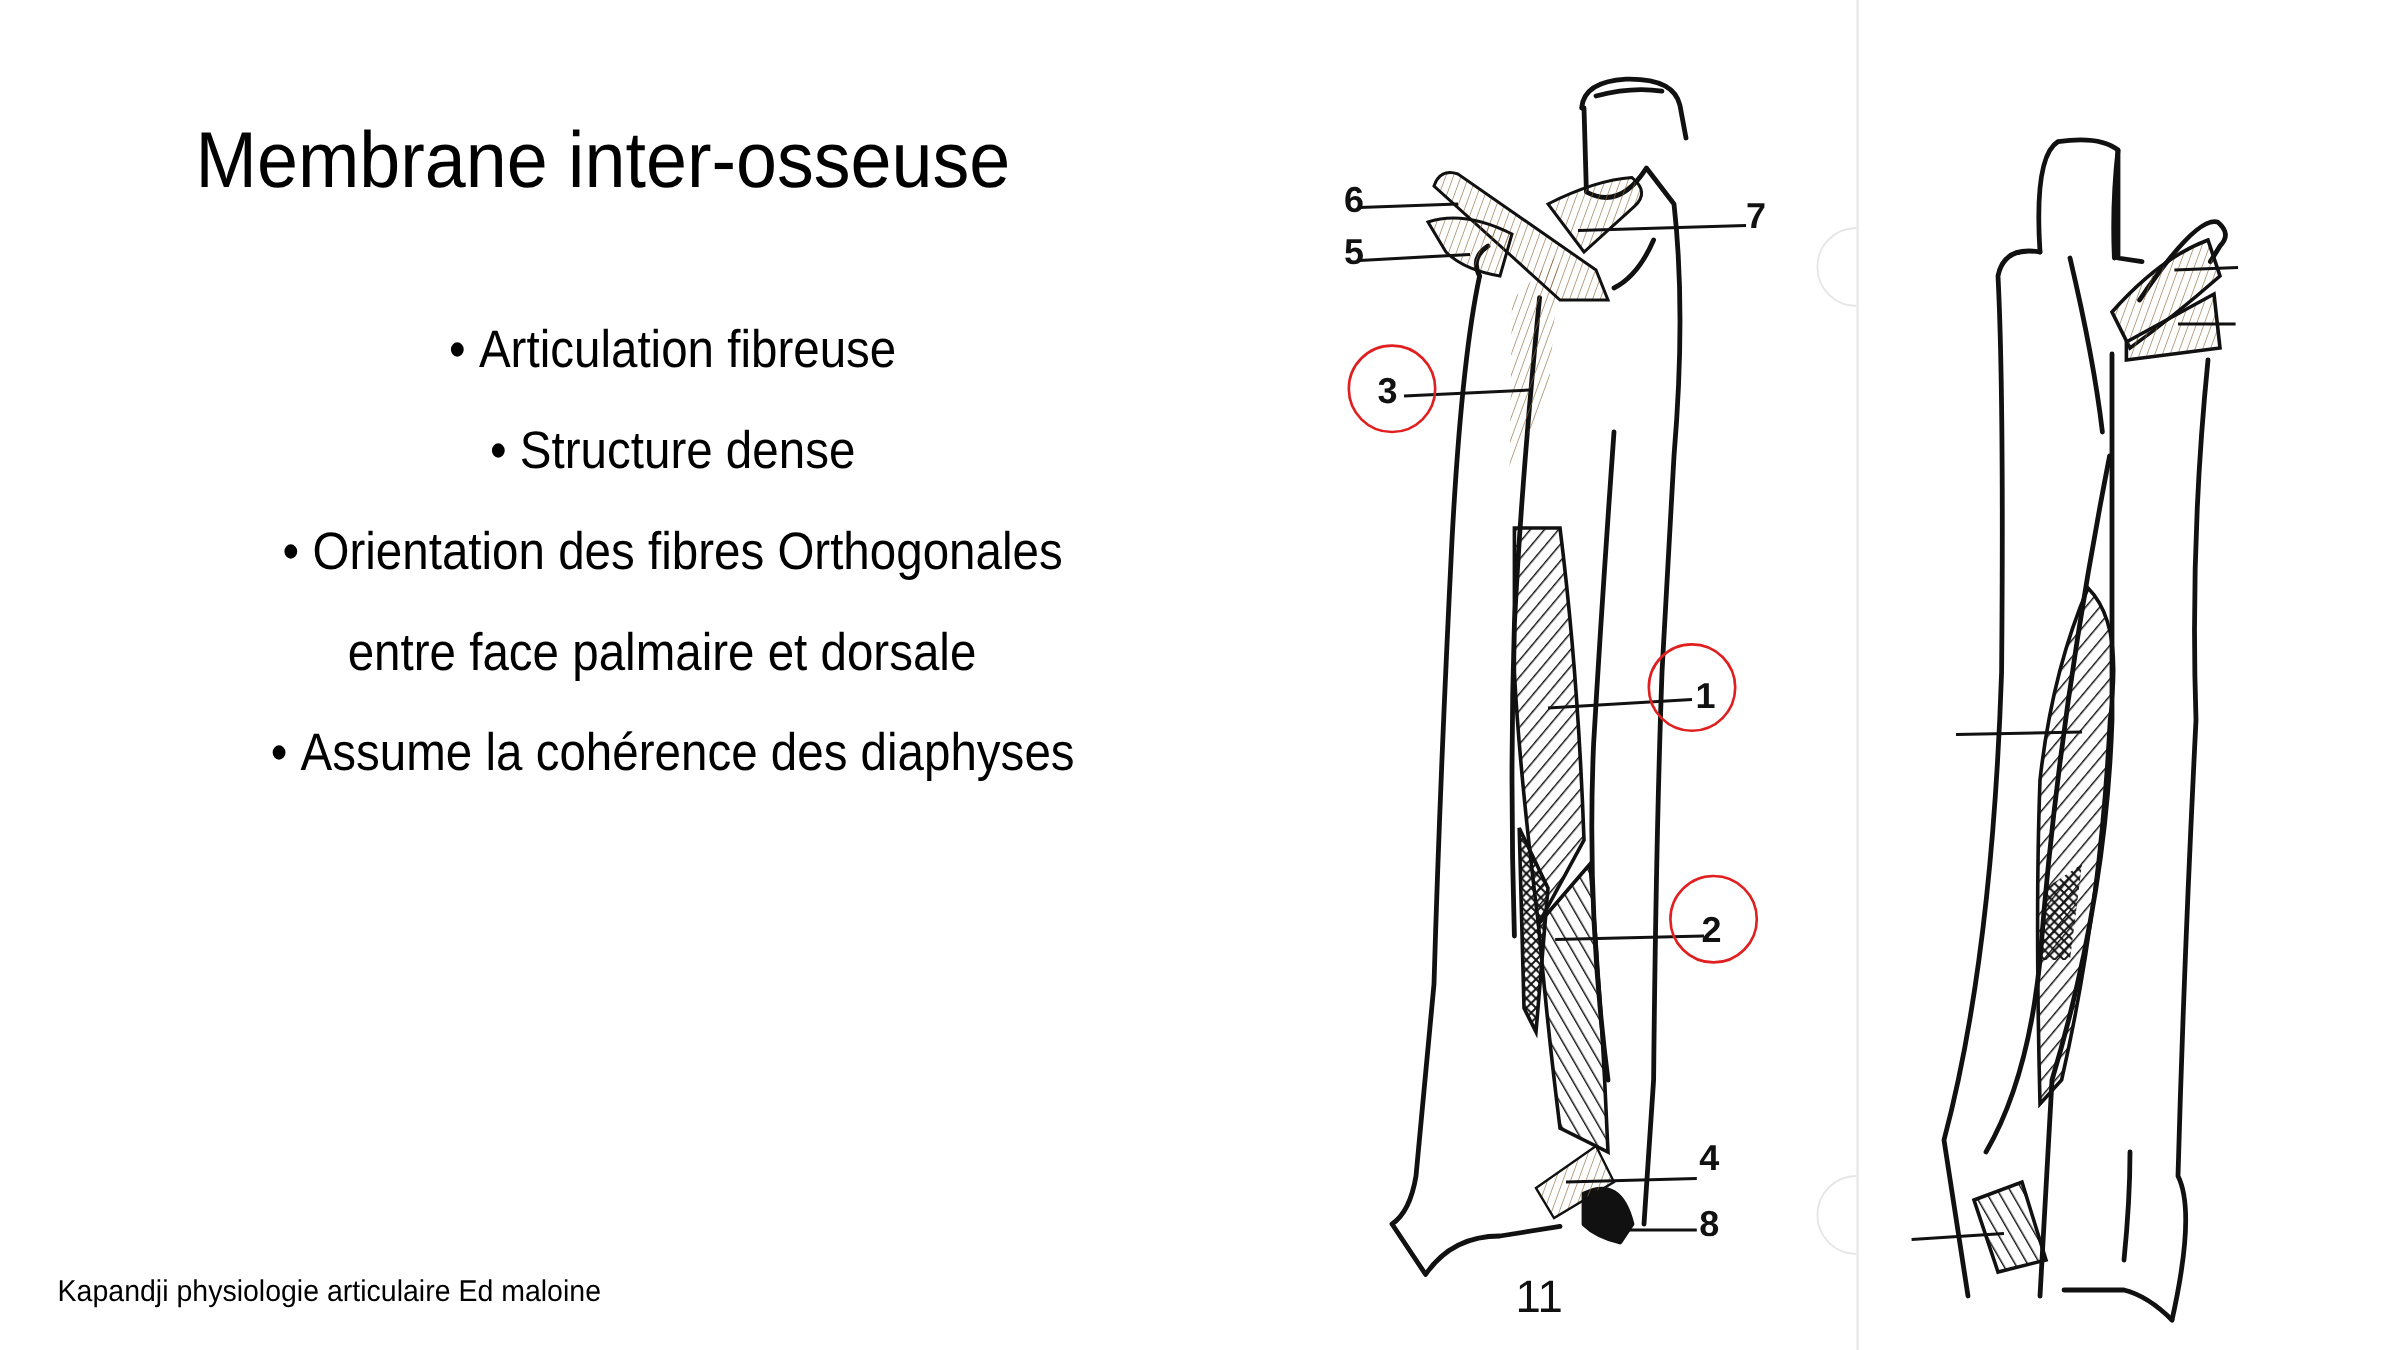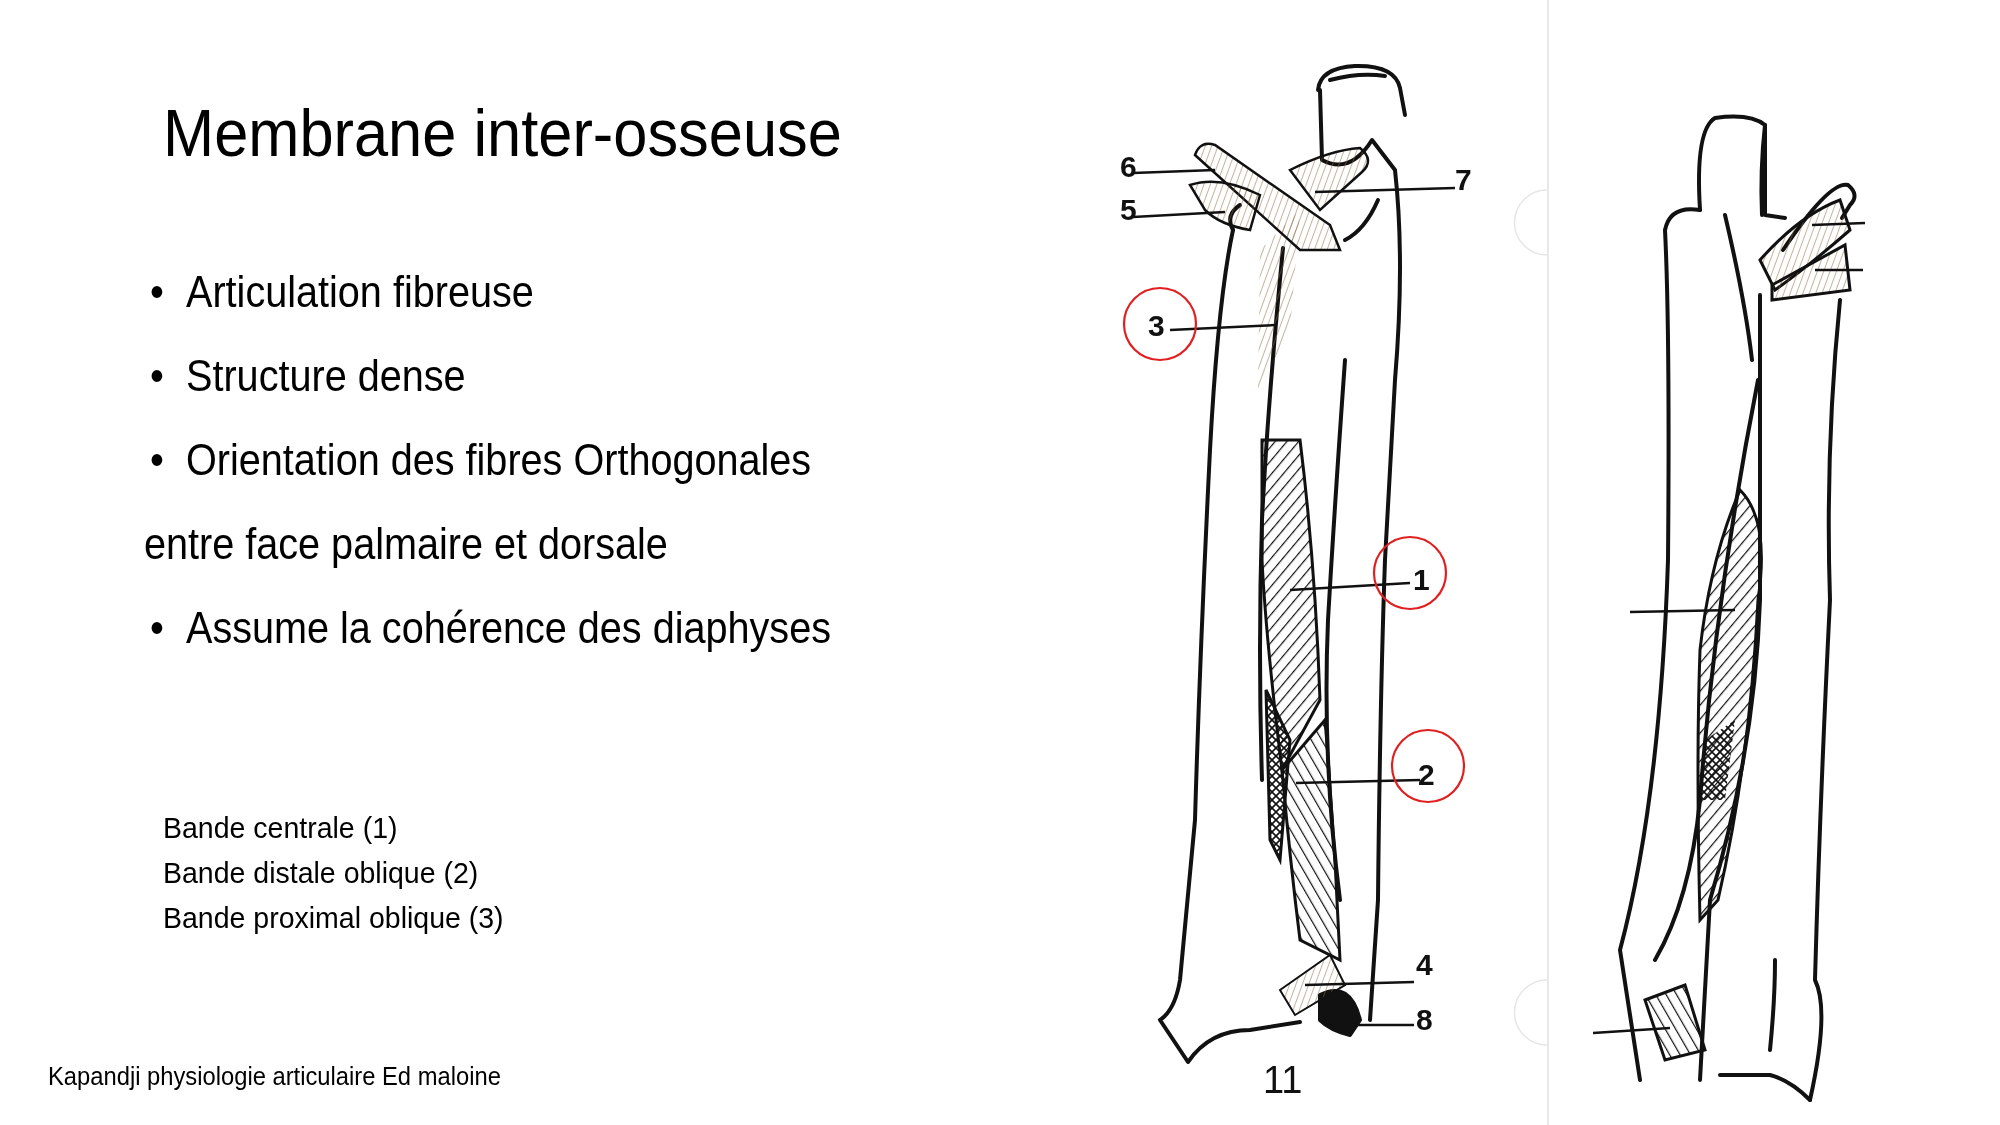--- a/index.html
+++ b/index.html
@@ -1,18 +1,18 @@
 <!DOCTYPE html>
 <html><head>
 <meta charset="utf-8">
 <style>
   html, body { margin: 0; padding: 0; background: #ffffff; }
   body { width: 2000px; height: 1125px; position: relative; overflow: hidden;
          font-family: "Liberation Sans", "DejaVu Sans", sans-serif; color: #000; }
-  .slide { position: absolute; left: 0; top: 0; width: 2000px; height: 1125px; background: #fff; }
+  .slide { position: absolute; left: 0; top: 0; width: 2000px; height: 1125px; background: #fff; text-align: center; }
   .title { position: absolute; left: 163px; top: 100px; font-size: 66px; font-weight: 400;
            letter-spacing: 0px; line-height: 1; transform: scaleX(0.93); transform-origin: left top; white-space: nowrap; }
   .bullets { position: absolute; left: 150px; top: 250px; width: 900px; font-size: 44px; line-height: 84px; }
   .bullet-line { white-space: nowrap; transform: scaleX(0.9); transform-origin: left center; }
   .bullet-dot { display: inline-block; width: 40px; }
   .legend { position: absolute; left: 163px; top: 805px; font-size: 30px; line-height: 45px; }
   .legend div { white-space: nowrap; transform: scaleX(0.95); transform-origin: left center; }
   .source { position: absolute; left: 48px; top: 1062px; font-size: 25px; white-space: nowrap;
             transform: scaleX(0.95); transform-origin: left center; }
   .figure { position: absolute; left: 1060px; top: 0; width: 940px; height: 1125px; }
@@ -38,25 +38,20 @@
       <span class="bullet-dot">•</span><span>Orientation des fibres Orthogonales</span>
     </div>
     <div class="bullet-line" style="margin-left:-6px;">
       <span>entre face palmaire et dorsale</span>
     </div>
     <div class="bullet-line">
       <span class="bullet-dot">•</span><span>Assume la cohérence des diaphyses</span>
     </div>
   </div>
 
-  <div class="legend">
-    <div>Bande centrale (1)</div>
-    <div>Bande distale oblique (2)</div>
-    <div>Bande proximal oblique (3)</div>
-  </div>
 
   <div class="source">Kapandji physiologie articulaire Ed maloine</div>
 
   <div class="panel-divider"></div>
 
   <svg class="figure" viewBox="1060 0 940 1125" width="940" height="1125" xmlns="http://www.w3.org/2000/svg">
     <defs>
       <pattern id="hatch1" patternUnits="userSpaceOnUse" width="9" height="9" patternTransform="rotate(40)">
         <line x1="0" y1="0" x2="0" y2="9" stroke="#111" stroke-width="2.4"></line>
       </pattern>

